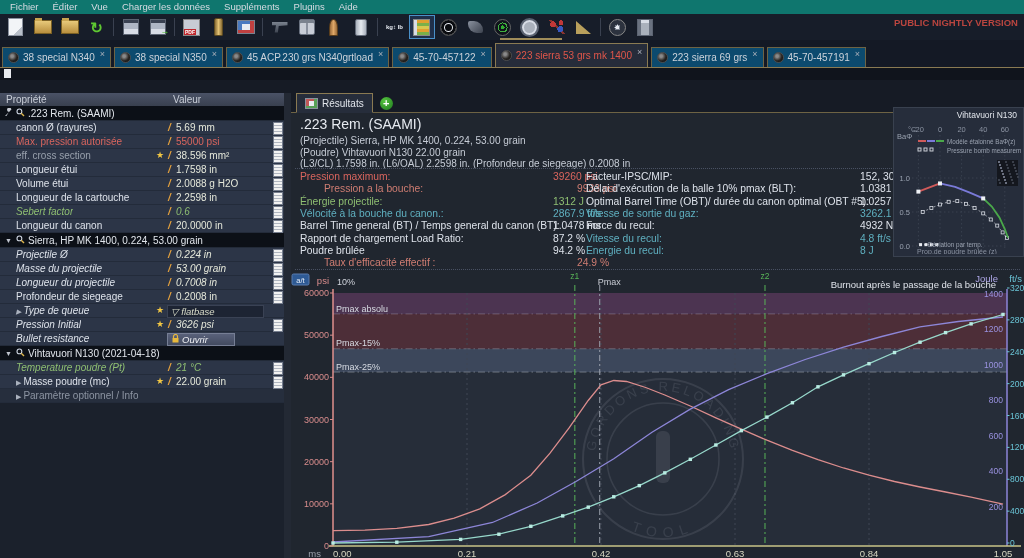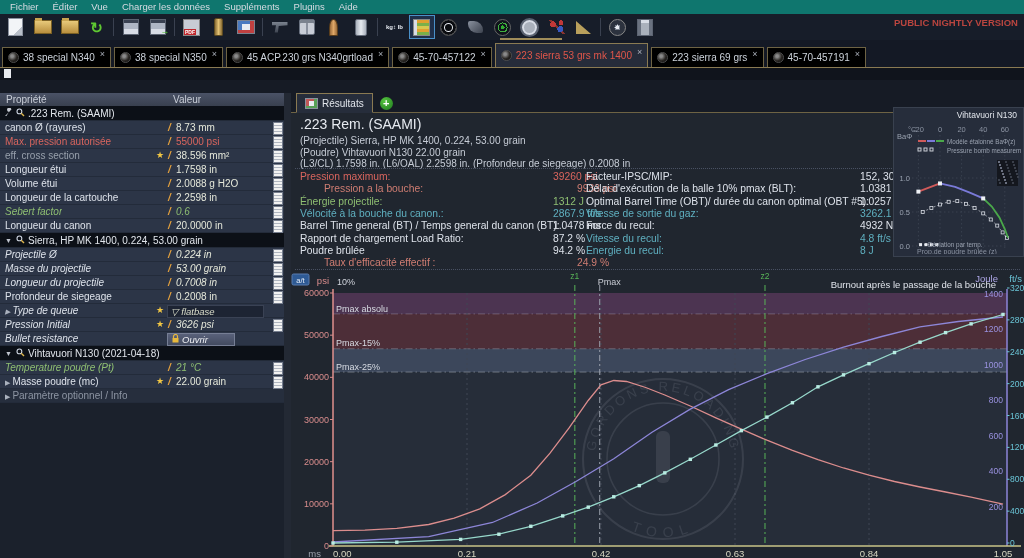--- a/index.html
+++ b/index.html
@@ -40,35 +40,35 @@
      radial-gradient(circle at 25% 30%,#c03838 0 3px,transparent 3px),
      radial-gradient(circle at 70% 65%,#3858c0 0 3px,transparent 3px),
      radial-gradient(circle at 75% 20%,#c03838 0 2.5px,transparent 2.5px),
      linear-gradient(45deg,transparent 46%,#88332f 46% 54%,transparent 54%);}
   .i-rulertri{width:0;height:0;border-left:15px solid #b9a05c;border-top:13px solid transparent;}
   .i-atom{width:15px;height:15px;border-radius:50%;background:radial-gradient(circle,#e8ecf2 0 2px,#7a828e 2px 3px,#2c323e 3px);border:1px solid #888;}
   .i-barrel{width:14px;height:15px;background:#aab1bc;border:1px solid #5c6472;box-shadow:inset 3px 0 #6a7280, inset -3px 0 #6a7280, inset 0 3px #d8dde6;}
   .tool-underline{position:absolute;left:500px;top:38px;width:62px;height:2px;background:#a08d5a;z-index:6;}
   
   .tabbar{position:absolute;top:40px;left:0;right:0;height:27px;background:#141925;border-bottom:1px solid #8a7a52;display:flex;align-items:flex-end;padding-left:2px;gap:3px;z-index:4;}
-  .tab{height:19px;display:flex;align-items:center;gap:4px;padding:0 5px;background:#000000;border:1px solid #6e6344;border-bottom:none;font-size:10px;color:#ccd2da;white-space:nowrap;}
+  .tab{height:19px;display:flex;align-items:center;gap:4px;padding:0 5px;background:#0c4a6e;border:1px solid #6e6344;border-bottom:none;font-size:10px;color:#ccd2da;white-space:nowrap;}
   .tab.active{height:23px;background:#262c3a;color:#e0564a;border-color:#8a7a52;}
   .dot{width:9px;height:9px;border-radius:50%;background:radial-gradient(circle at 35% 35%,#8a8a8a 0 15%,#2a2724 55%,#000 100%);border:1px solid #4c4c4c;flex:0 0 auto;}
   .tab .x{color:#aab0ba;font-size:9px;margin-left:1px;transform:translateY(-4px);}
   
   .pathbar{position:absolute;top:67px;left:0;right:0;height:13px;background:#10141c;font-size:9.5px;color:#e6e9ee;display:flex;align-items:center;gap:4px;padding-left:4px;}
   .ficon{width:7px;height:9px;background:#e8eaee;flex:0 0 auto;}
   
   .props{position:absolute;top:93px;left:0;width:284px;bottom:0;background:#1b212c;font-size:10px;}
   .props-header{height:13px;background:linear-gradient(#4a5266,#39404f);color:#c9ced8;display:flex;align-items:center;}
   .props-header .c1{width:167px;padding-left:6px;}
   .psec{height:14px;background:#0c1017;display:flex;align-items:center;gap:3px;padding-left:4px;color:#e2e6ec;border-bottom:1px solid #222a38;}
   .psec .tri{color:#c0c5cf;font-size:7px;width:9px;text-align:center;}
   .prow{height:13px;display:flex;align-items:center;background:#2c3547;border-bottom:1px solid #232b3a;position:relative;}
-  .prow .lbl{padding-left:5px;white-space:nowrap;overflow:hidden;max-width:150px;}
+  .prow .lbl{padding-left:16px;white-space:nowrap;overflow:hidden;max-width:150px;}
   .prow .arrow{color:#aab1bd;font-size:7px;margin-right:2px;}
   .star{position:absolute;left:152px;width:12px;color:#f2c744;font-size:9px;text-align:right;top:1px;}
   .vslash{position:absolute;left:168px;color:#e8a33d;font-style:italic;font-weight:bold;}
   .vtext{position:absolute;left:176px;color:#e5e8da;white-space:nowrap;}
   .ruler{position:absolute;right:1px;top:1px;width:8px;height:11px;background:repeating-linear-gradient(#f2f2f2 0 2px,#b0b6c0 2px 3px);border:1px solid #767e8e;}
   .it{font-style:italic;}
   .c-red{color:#d9655e;}.c-sal{color:#cf7d72;padding-left:24px;}.c-grn{color:#8fbf72;}.c-cyn{color:#5fb0c0;}.c-wht{color:#dde2ea;}.c-mut{color:#98a0ac;}
   .dropdown{position:absolute;left:167px;top:1px;width:92px;height:11px;background:#1d2433;border:1px solid #3a4254;color:#d9dcc9;font-style:italic;font-size:9.5px;display:flex;align-items:center;gap:3px;padding-left:3px;}
   .pbtn{position:absolute;left:167px;top:1px;width:62px;height:11px;background:linear-gradient(#59617a,#434b60);border:1px solid #767e94;color:#eef0f4;font-size:9.5px;font-style:italic;display:flex;align-items:flex-end;gap:3px;padding-left:4px;}
   .optrow{background:#262e3d;color:#8d95a3;}
@@ -236,21 +236,21 @@
           </svg></span>
         <span><svg width="9" height="9" viewBox="0 0 9 9">
             <circle cx="3.4" cy="3.4" r="2.4" fill="none" stroke="#cfd6e2" stroke-width="1.1"></circle>
             <line x1="5.2" y1="5.2" x2="8" y2="8" stroke="#e0b84f" stroke-width="1.4"></line>
           </svg></span>
         <span>.223 Rem. (SAAMI)</span>
       </div>
       <div class="prow">
         <span class="lbl ">canon Ø (rayures)</span>
         <span class="vslash">/</span>
-        <span class="vtext ">8.73 mm</span>
+        <span class="vtext ">5.69 mm</span>
         <span class="ruler"></span>
       </div>
       <div class="prow">
         <span class="lbl c-red">Max. pression autorisée</span>
         <span class="vslash">/</span>
         <span class="vtext c-red">55000 psi</span>
         <span class="ruler"></span>
       </div>
       <div class="prow">
         <span class="lbl c-mut">eff. cross section</span>

